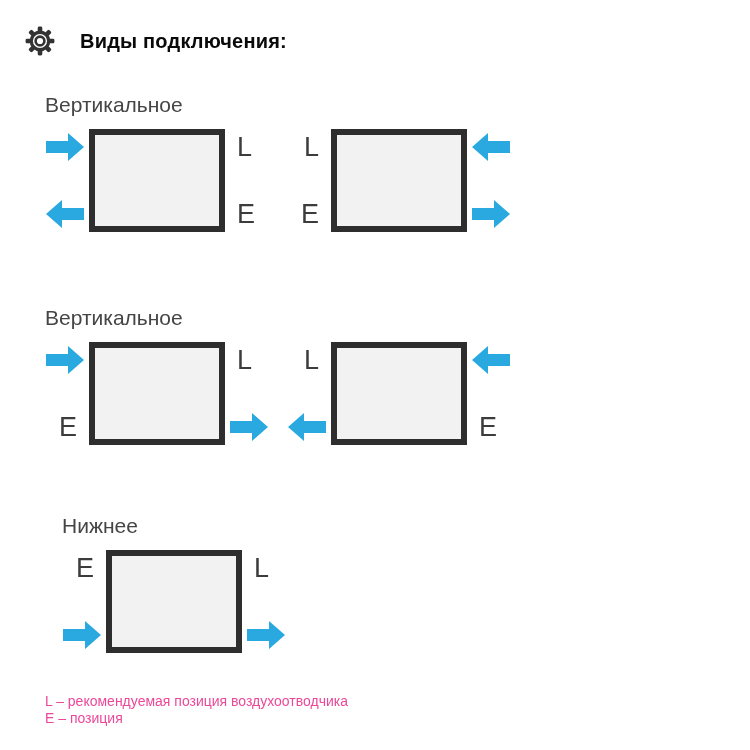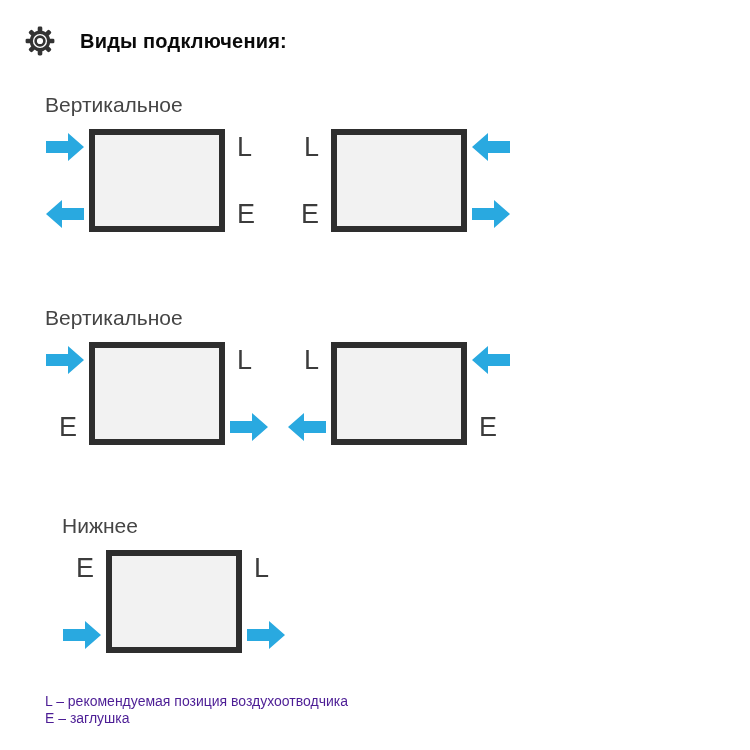--- a/index.html
+++ b/index.html
@@ -35,21 +35,21 @@
   .slot.right{left:180px;width:46px;justify-content:flex-start;}
   .slot.left .arrow{margin-right:5px;}
   .slot.right .arrow{margin-left:5px;}
   .slot.left .port-label{margin-right:12px;}
   .slot.right .port-label{margin-left:12px;}
   .arrow{display:block;width:38px;height:28px;line-height:0;}
   .arrow svg path{fill:var(--arrow-color);}
   .arrow.left svg{transform:scaleX(-1);}
   .port-label{font-size:27px;line-height:28px;font-weight:400;color:#3c3c3c;}
 
-  .legend{position:absolute;left:45px;top:693px;font-size:14px;line-height:17px;color:#4c1d95;}
+  .legend{position:absolute;left:45px;top:693px;font-size:14px;line-height:17px;color:#ec4899;}
   .legend-line{white-space:nowrap;}
 </style>
 </head>
 <body>
 
 <div class="canvas">
 
   <header class="page-header">
     <span class="gear">
       <svg width="30" height="30" viewBox="0 0 30 30" aria-hidden="true">
@@ -179,16 +179,16 @@
             <span class="arrow right"><svg width="38" height="28" viewBox="0 0 38 28">
                 <path d="M0 8 H22 V0 L38 14 L22 28 V20 H0 Z"></path>
               </svg></span>
           </div>
         </div>
       </div>
   </section>
 
   <footer class="legend">
     <div class="legend-line">L – рекомендуемая позиция воздухоотводчика</div>
-    <div class="legend-line">E – заглушка</div>
+    <div class="legend-line">E – позиция</div>
   </footer>
 
 </div>
 
 </body></html>

